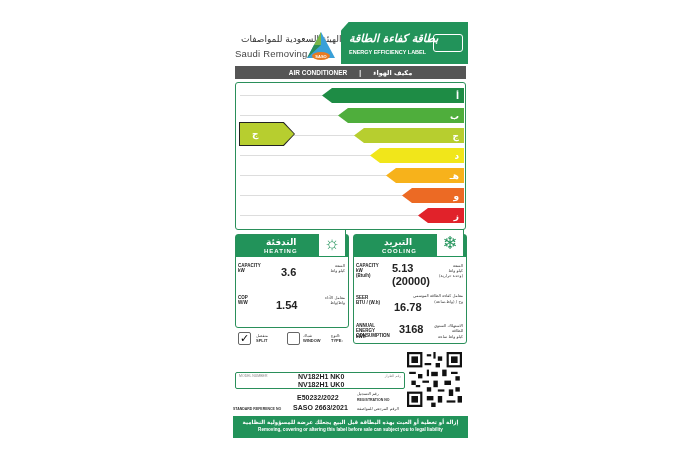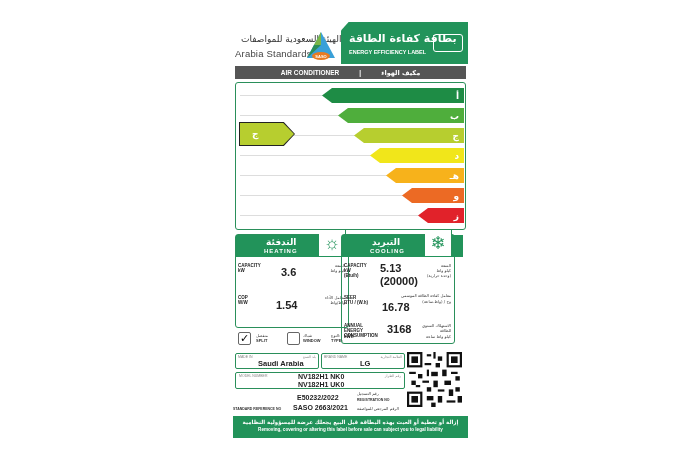--- a/index.html
+++ b/index.html
@@ -3,33 +3,33 @@
 <meta charset="utf-8">
 <style>
   html,body{margin:0;padding:0;background:#ffffff;}
   body{width:700px;height:465px;position:relative;font-family:"Liberation Sans",sans-serif;overflow:hidden;}
   .label{position:absolute;left:233px;top:22px;width:235px;height:420px;background:#fff;}
   
   .brand-ar{position:absolute;left:8px;top:12px;font-size:9px;color:#333;font-family:"DejaVu Sans",sans-serif;}
   .brand-en{position:absolute;left:2px;top:26px;font-size:9.5px;color:#444;letter-spacing:0.2px;}
   .logo{position:absolute;left:72px;top:8px;width:32px;height:32px;}
   .hdr-green{position:absolute;left:108px;top:0;width:127px;height:42px;background:#22935a;clip-path:polygon(6% 0,100% 0,100% 100%,0 100%,0 20%);}
-  .hdr-ar{position:absolute;left:116px;top:10px;font-size:11px;color:#fff;font-weight:bold;font-family:"DejaVu Sans",sans-serif;}
+  .hdr-ar{position:absolute;left:116px;top:10px;font-size:11px;color:#fff;font-weight:bold;font-family:"DejaVu Sans",sans-serif;font-style:italic;}
   .hdr-en{position:absolute;left:116px;top:27px;font-size:5.5px;color:#fff;font-weight:bold;}
   .plug{position:absolute;left:200px;top:12px;width:30px;height:18px;border:1.5px solid #fff;border-radius:3px;box-sizing:border-box;}
-  .title-bar{position:absolute;left:2px;top:44px;width:231px;height:13px;background:#555;color:#fff;font-size:6.5px;font-weight:bold;display:flex;align-items:center;justify-content:center;gap:20px;}
+  .title-bar{position:absolute;left:2px;top:44px;width:231px;height:13px;background:#555;color:#fff;font-size:6.5px;font-weight:bold;display:flex;align-items:center;justify-content:center;gap:12px;}
   
   .scale{position:absolute;left:2px;top:60px;width:231px;height:148px;border:1.5px solid #2a8f5a;border-radius:3px;box-sizing:border-box;}
   .line{position:absolute;left:4px;height:1px;background:#ddd;}
   .bar{position:absolute;height:15px;color:#fff;font-size:9px;font-weight:bold;display:flex;align-items:center;justify-content:flex-end;padding-right:5px;box-sizing:border-box;clip-path:polygon(10px 0,100% 0,100% 100%,10px 100%,0 50%);font-family:"DejaVu Sans",sans-serif;}
   .indicator{position:absolute;left:4px;top:40px;width:54px;height:22px;background:#b7ce2f;clip-path:polygon(0 0,80% 0,100% 50%,80% 100%,0 100%);color:#fff;font-size:9px;font-weight:bold;display:flex;align-items:center;padding-left:12px;box-sizing:border-box;font-family:"DejaVu Sans",sans-serif;}
   .indicator-border{position:absolute;left:3px;top:39px;width:56px;height:24px;background:#222;clip-path:polygon(0 0,80% 0,100% 50%,80% 100%,0 100%);}
   
   .panel{position:absolute;top:212px;width:114px;height:94px;border:1.5px solid #2a8f5a;border-radius:3px;box-sizing:border-box;}
-  .panel-head{position:absolute;left:0;top:0;width:100%;height:22px;background:#22935a;color:#fff;padding-left:9px;}
+  .panel-head{position:absolute;left:0;top:0;width:100%;height:22px;background:#22935a;color:#fff;}
   .ph-ar{position:absolute;top:2px;font-size:9px;font-weight:bold;font-family:"DejaVu Sans",sans-serif;}
   .ph-en{position:absolute;top:13px;font-size:6px;font-weight:bold;letter-spacing:1px;}
   .ph-icon{position:absolute;right:2px;top:-6px;width:26px;height:26px;background:#fff;border:1.5px solid #2a8f5a;border-bottom:none;border-left:none;display:flex;align-items:center;justify-content:center;color:#22935a;font-size:18px;}
   .k-en{position:absolute;font-size:4.5px;font-weight:bold;color:#222;line-height:5px;}
   .k-ar{position:absolute;font-size:4px;color:#333;line-height:5px;text-align:right;font-family:"DejaVu Sans",sans-serif;}
   .val{position:absolute;font-size:11px;font-weight:bold;color:#222;}
   .type-row{position:absolute;top:308px;left:2px;width:114px;height:18px;}
   .chk{position:absolute;width:13px;height:13px;border:1px solid #666;border-radius:2px;box-sizing:border-box;font-size:11px;line-height:11px;text-align:center;}
   .tiny{position:absolute;font-size:4px;font-weight:bold;color:#333;line-height:5px;}
   .field{position:absolute;border:1px solid #2a8f5a;border-radius:2px;box-sizing:border-box;}
@@ -37,21 +37,21 @@
   .f-val{position:absolute;font-size:7.5px;font-weight:bold;color:#222;}
   .footer{position:absolute;left:0;top:394px;width:235px;height:22px;background:#22935a;color:#fff;text-align:center;}
   .qr{position:absolute;left:174px;top:330px;width:55px;height:55px;}
 </style>
 </head>
 <body>
 
 <div class="label">
 
   <div class="brand-ar">الهيئة السعودية للمواصفات</div>
-  <div class="brand-en">Arabia Standards</div>
+  <div class="brand-en">Saudi Removing</div>
   <svg class="logo" viewBox="0 0 32 32">
     <polygon points="16,2 30,28 2,28" fill="#3aa0d8"></polygon>
     <polygon points="16,2 9,15 16,15" fill="#7ab648"></polygon>
     <polygon points="2,28 16,15 9,15" fill="#2a8f5a"></polygon>
     <ellipse cx="16" cy="26" rx="9" ry="4" fill="#e87b22"></ellipse>
     <text x="16" y="27.5" font-size="4" fill="#fff" text-anchor="middle" font-weight="bold">SASO</text>
   </svg>
   <div class="hdr-green"></div>
   <div class="hdr-ar">بطاقة كفاءة الطاقة</div>
   <div class="hdr-en">ENERGY EFFICIENCY LABEL</div>
@@ -105,21 +105,21 @@
     <div class="chk" style="left:3px;top:2px">✓</div>
     <span class="tiny" style="left:21px;top:3px;font-weight:normal;font-family:'DejaVu Sans',sans-serif">منفصل</span>
     <span class="tiny" style="left:21px;top:8px">SPLIT</span>
     <div class="chk" style="left:52px;top:2px"></div>
     <span class="tiny" style="left:68px;top:3px;font-weight:normal;font-family:'DejaVu Sans',sans-serif">شباك</span>
     <span class="tiny" style="left:68px;top:8px">WINDOW</span>
     <span class="tiny" style="left:96px;top:3px;font-weight:normal;font-family:'DejaVu Sans',sans-serif">النوع:</span>
     <span class="tiny" style="left:96px;top:8px">TYPE:</span>
   </div>
 
-  <div class="panel" style="left:108px;height:110px;">
+  <div class="panel" style="left:120px;height:110px;">
     <div class="panel-head">
       <span class="ph-ar" style="left:30px">التبريد</span>
       <span class="ph-en" style="left:28px">COOLING</span>
     </div>
     <div class="ph-icon">❄</div>
     <span class="k-en" style="left:2px;top:28px">CAPACITY</span>
     <span class="k-en" style="left:2px;top:33px">kW</span>
     <span class="k-en" style="left:2px;top:38px">(Btu/h)</span>
     <span class="val" style="left:38px;top:27px">5.13</span>
     <span class="val" style="left:38px;top:40px">(20000)</span>
@@ -131,30 +131,20 @@
     <span class="val" style="left:40px;top:66px">16.78</span>
     <span class="k-ar" style="right:3px;top:58px">معامل كفاءة الطاقة الموسمي</span>
     <span class="k-ar" style="right:3px;top:64px">وح / (واط.ساعة)</span>
     <span class="k-en" style="left:2px;top:88px;width:34px">ANNUAL ENERGY CONSUMPTION</span>
     <span class="k-en" style="left:2px;top:99px">kWh</span>
     <span class="val" style="left:45px;top:88px">3168</span>
     <span class="k-ar" style="right:3px;top:88px;width:32px">الاستهلاك السنوي للطاقة</span>
     <span class="k-ar" style="right:3px;top:99px">كيلو واط ساعة</span>
   </div>
 
-  <div class="field" style="left:2px;top:331px;width:84px;height:16px">
-    <span class="f-lbl" style="left:2px;top:1px">MADE IN</span>
-    <span class="f-lbl" style="right:2px;top:1px">بلد الصنع</span>
-    <span class="f-val" style="left:22px;top:5px">Saudi Arabia</span>
-  </div>
-  <div class="field" style="left:88px;top:331px;width:84px;height:16px">
-    <span class="f-lbl" style="left:2px;top:1px">BRAND NAME</span>
-    <span class="f-lbl" style="right:2px;top:1px">العلامة التجارية</span>
-    <span class="f-val" style="left:38px;top:5px">LG</span>
-  </div>
   <div class="field" style="left:2px;top:350px;width:170px;height:17px">
     <span class="f-lbl" style="left:3px;top:1px">MODEL NUMBER</span>
     <span class="f-lbl" style="right:3px;top:1px">رقم الطراز</span>
     <span class="f-val" style="left:62px;top:0px;font-size:7px">NV182H1 NK0</span>
     <span class="f-val" style="left:62px;top:8px;font-size:7px">NV182H1 UK0</span>
   </div>
   <span class="f-val" style="left:64px;top:372px;font-size:7px">E50232/2022</span>
   <span class="tiny" style="left:124px;top:369px;font-weight:normal;font-family:'DejaVu Sans',sans-serif">رقم التسجيل</span>
   <span class="tiny" style="left:124px;top:376px;font-size:3.5px">REGISTRATION NO</span>
   <span class="tiny" style="left:0px;top:385px;font-size:3.5px">STANDARD REFERENCE NO</span>

